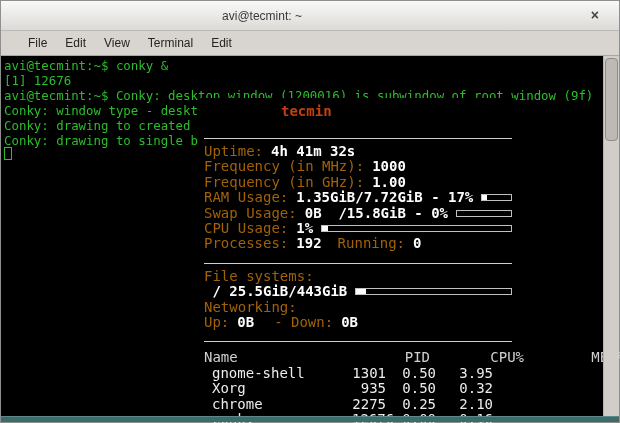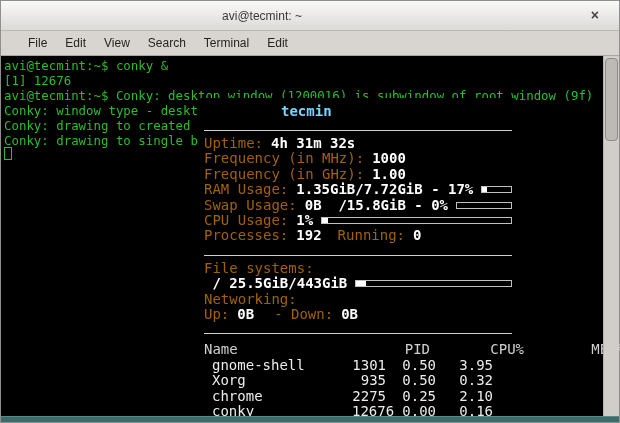--- a/index.html
+++ b/index.html
@@ -25,21 +25,21 @@
     font-family:"DejaVu Sans Mono", monospace; font-size:12.4px; color:#2dbd2d;
     padding:2px 0 0 3px; overflow:hidden; }
   .tline { white-space:pre; line-height:15px; height:15px; }
   .cursor { position:absolute; left:3px; top:146px; width:8px; height:13px;
     border:1px solid #2dbd2d; }
 
   
   .conky { position:absolute; left:200px; top:97px; width:313px; height:323px; background:#000;
     font-family:"DejaVu Sans Mono", monospace; font-size:14px; color:#d0d0d0;
     padding:0 2px 0 3px; display:flex; flex-direction:column; }
-  .conky-title { line-height:15px; margin:6px 0 0 77px; font-weight:bold; color:#7dd3fc; }
+  .conky-title { line-height:15px; margin:6px 0 8px 77px; font-weight:bold; color:#c2410c; }
   .chr { border:0; border-top:1px solid #cfcfcf; margin:11px 0 5px 0; width:100%; }
   .crow { display:flex; align-items:center; line-height:15.4px; height:15.4px; white-space:pre; }
   .lbl { color:#a16207; }
   .val { color:#fff; font-weight:bold; margin-left:8px; }
   .val2 { margin-left:16px; }
   .bar { flex:1; height:7px; border:1px solid #c0c0c0; margin-left:8px; background:#000; }
   .bar-fill { display:block; height:100%; background:#fff; }
 
   .ptable { margin-top:8px; }
   .prow { display:grid; grid-template-columns:148px 34px 50px 57px; line-height:15.5px;
@@ -66,41 +66,40 @@
 
   <div class="titlebar">
     <span class="title-text">avi@tecmint: ~</span>
     <span class="close-btn">×</span>
   </div>
 
   <div class="menubar">
     <span class="menu-item">File</span>
     <span class="menu-item">Edit</span>
     <span class="menu-item">View</span>
-    <span class="menu-item">Search</span>
     <span class="menu-item">Terminal</span>
     <span class="menu-item">Edit</span>
   </div>
 
   <div class="terminal">
     <div class="tline">avi@tecmint:~$ conky &amp;</div>
     <div class="tline">[1] 12676</div>
     <div class="tline">avi@tecmint:~$ Conky: desktop window (1200016) is subwindow of root window (9f)</div>
     <div class="tline">Conky: window type - deskt</div>
     <div class="tline">Conky: drawing to created</div>
     <div class="tline">Conky: drawing to single b</div>
   </div>
   <div class="cursor"></div>
 
   <div class="conky">
     <div class="conky-title">tecmin</div>
     <hr class="chr">
 
     <div class="crow">
-      <span class="lbl">Uptime:</span><span class="val">4h 31m 32s</span>
+      <span class="lbl">Uptime:</span><span class="val">4h 41m 32s</span>
     </div>
     <div class="crow">
       <span class="lbl">Frequency (in MHz):</span><span class="val">1000</span>
     </div>
     <div class="crow">
       <span class="lbl">Frequency (in GHz):</span><span class="val">1.00</span>
     </div>
     <div class="crow">
       <span class="lbl">RAM Usage:</span><span class="val">1.35GiB/7.72GiB - 17%</span>
       <span class="bar"><span class="bar-fill" style="width: 17%;"></span></span>

